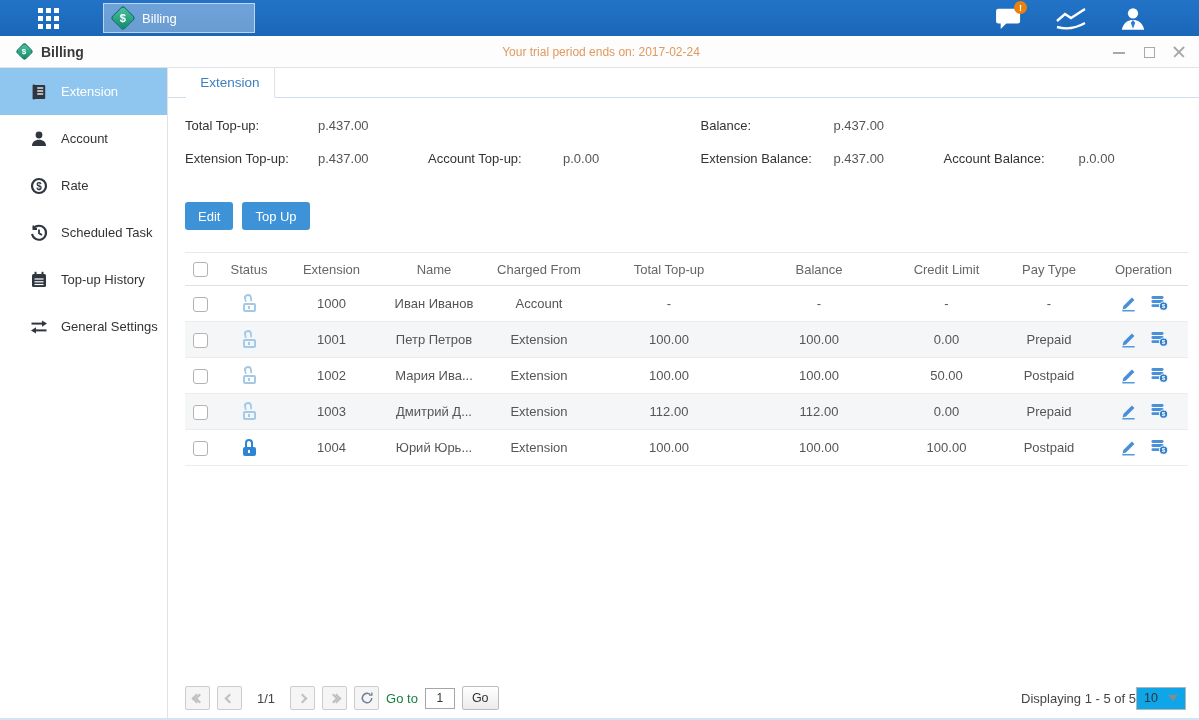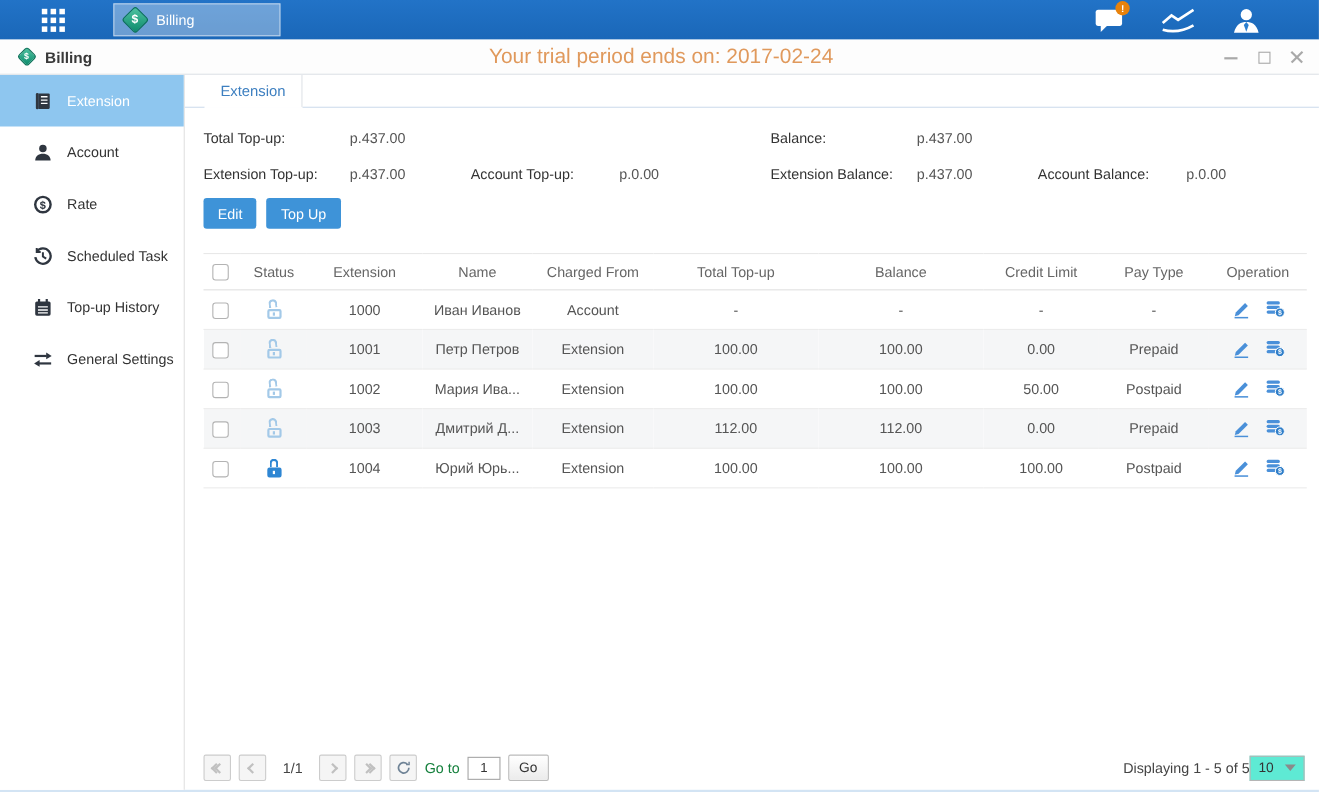--- a/index.html
+++ b/index.html
@@ -25,21 +25,21 @@
   .topbar-right{margin-left:auto;margin-right:50px;display:flex;align-items:center;gap:30px}
   .tb-icon{position:relative;width:32px;height:26px;display:flex;align-items:center;justify-content:center;cursor:pointer}
   .msg-badge{position:absolute;top:-4px;right:-2px;width:13px;height:13px;border-radius:50%;background:var(--badge-orange);
     color:#fff;font-size:9px;font-weight:bold;display:flex;align-items:center;justify-content:center}
 
   
   .titlebar{height:32px;flex:0 0 32px;background:#fdfdfd;border-bottom:1px solid #dfe3e8;display:flex;align-items:center;position:relative;padding:0 14px}
   .titlebar .diamond{width:13px;height:13px;flex:0 0 13px;margin-left:4px}
   .titlebar .diamond span{font-size:8px}
   .win-title{margin-left:10px;font-size:14px;font-weight:bold;color:#3a3a3a}
-  .trial-msg{position:absolute;left:3px;right:0;text-align:center;color:var(--trial-orange);font-size:19px;pointer-events:none}
+  .trial-msg{position:absolute;left:3px;right:0;text-align:center;color:var(--trial-orange);font-size:12px;pointer-events:none}
   .win-controls{margin-left:auto;display:flex;align-items:center;gap:18px;z-index:2}
   .wc{width:12px;height:12px;position:relative;cursor:pointer}
   .wc-min::after{content:"";position:absolute;left:0;right:0;top:6px;height:2px;background:#a9a9a9}
   .wc-max::after{content:"";position:absolute;left:1px;top:1px;width:9px;height:9px;border:1.5px solid #a9a9a9}
   .wc-close::before,.wc-close::after{content:"";position:absolute;left:-1px;top:5px;width:14px;height:1.6px;background:#a9a9a9}
   .wc-close::before{transform:rotate(45deg)}.wc-close::after{transform:rotate(-45deg)}
 
   
   .app-body{flex:1;display:flex;min-height:0}
   .sidebar{width:168px;flex:0 0 168px;background:#fff;border-right:1px solid #e2e2e2}
@@ -54,21 +54,21 @@
 
   .content{flex:1;display:flex;flex-direction:column;min-height:0;padding:0 13px 8px 17px}
 
   
   .summary{margin-top:20px;display:grid;grid-template-columns:1fr 1fr;column-gap:30px;font-size:13px}
   .sum-half{display:grid;grid-template-columns:133px 110px 135px 1fr;row-gap:18px;align-items:center}
   .sum-label{font-weight:normal;color:#333}
   .sum-value{color:#555}
 
   
-  .btn-row{margin-top:14px;display:flex;gap:9px}
+  .btn-row{margin-top:36px;display:flex;gap:9px}
   .btn{height:28px;padding:0 13px;background:var(--button-blue);color:#fff;font-size:13px;border:none;border-radius:3px;cursor:pointer;font-family:inherit}
 
   
   table{margin-top:22px;width:100%;border-collapse:collapse;table-layout:fixed;font-size:13px;color:#555}
   col.c-cb{width:34px}col.c-status{width:60px}col.c-ext{width:105px}col.c-name{width:100px}col.c-charged{width:110px}
   col.c-topup{width:150px}col.c-balance{width:150px}col.c-credit{width:105px}col.c-pay{width:100px}col.c-op{width:89px}
   thead th{height:33px;font-weight:normal;color:#666;text-align:center;border-top:1px solid #e8e8e8;border-bottom:1px solid #e0e0e0;white-space:nowrap}
   thead th:first-child,tbody td:first-child{text-align:left;padding-left:8px}
   tbody td{height:35px;text-align:center;border-bottom:1px solid #ececec;white-space:nowrap;overflow:hidden;text-overflow:ellipsis}
   tbody tr:nth-child(even){background:#f5f6f7}
@@ -94,21 +94,21 @@
   .chev{width:7px;height:7px;border-left:2px solid #c0c0c0;border-bottom:2px solid #c0c0c0;display:inline-block}
   .chev.left{transform:rotate(45deg)}
   .chev.right{transform:rotate(225deg)}
   .dbl{display:flex;gap:0}.dbl .chev+.chev{margin-left:-4px}
   .page-ind{padding:0 8px;font-size:13px;color:#444}
   .goto-label{font-size:13px;color:#15803d}
   .goto-input{width:30px;height:21px;border:1px solid #a6a6a6;text-align:center;font-size:12px;font-family:inherit;color:#333}
   .go-btn{height:24px;padding:0 9px;border:1px solid #bbb;background:linear-gradient(180deg,#fff,#ebebeb);border-radius:2px;font-size:12.5px;color:#333;cursor:pointer;font-family:inherit}
   .footer-right{margin-left:auto;display:flex;align-items:center;gap:0}
   .displaying{font-size:13px;color:#444}
-  .page-size{width:50px;height:23px;border:1px solid #b5b5b5;display:flex;align-items:center;justify-content:space-between;padding:0 7px;font-size:12.5px;color:#333;cursor:pointer;background:#5eead4}
+  .page-size{width:50px;height:23px;border:1px solid #b5b5b5;display:flex;align-items:center;justify-content:space-between;padding:0 7px;font-size:12.5px;color:#333;cursor:pointer;background:#0ea5e9}
   .caret-down{width:0;height:0;border-left:5px solid transparent;border-right:5px solid transparent;border-top:6px solid #8a8a8a}
 </style>
 </head>
 <body>
 
 <div class="window">
 
   <div class="topbar">
     <div class="grid-icon">
       <i></i>

